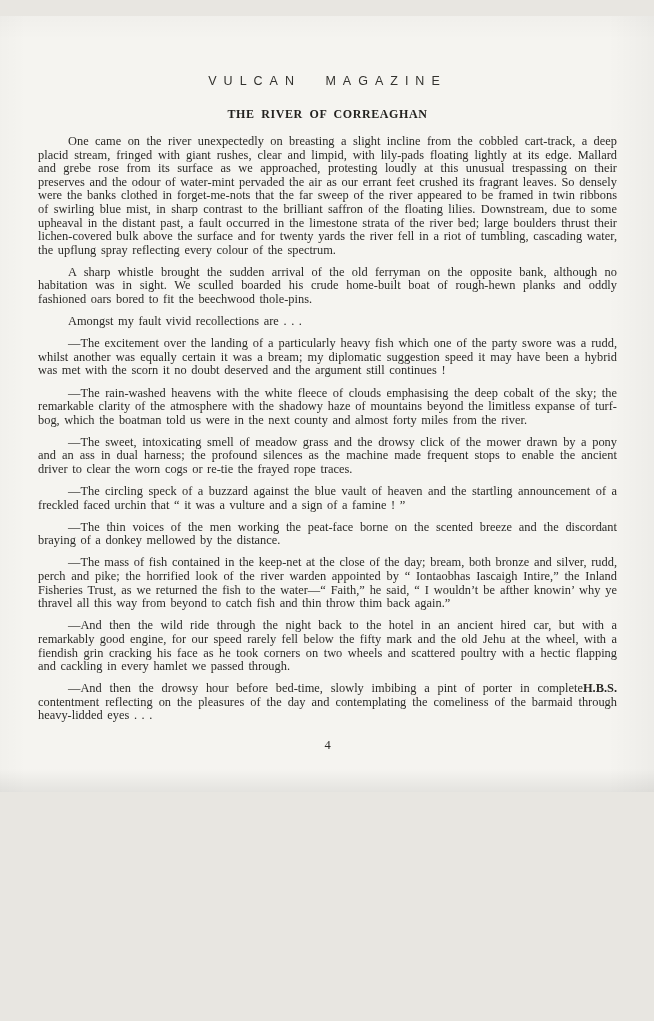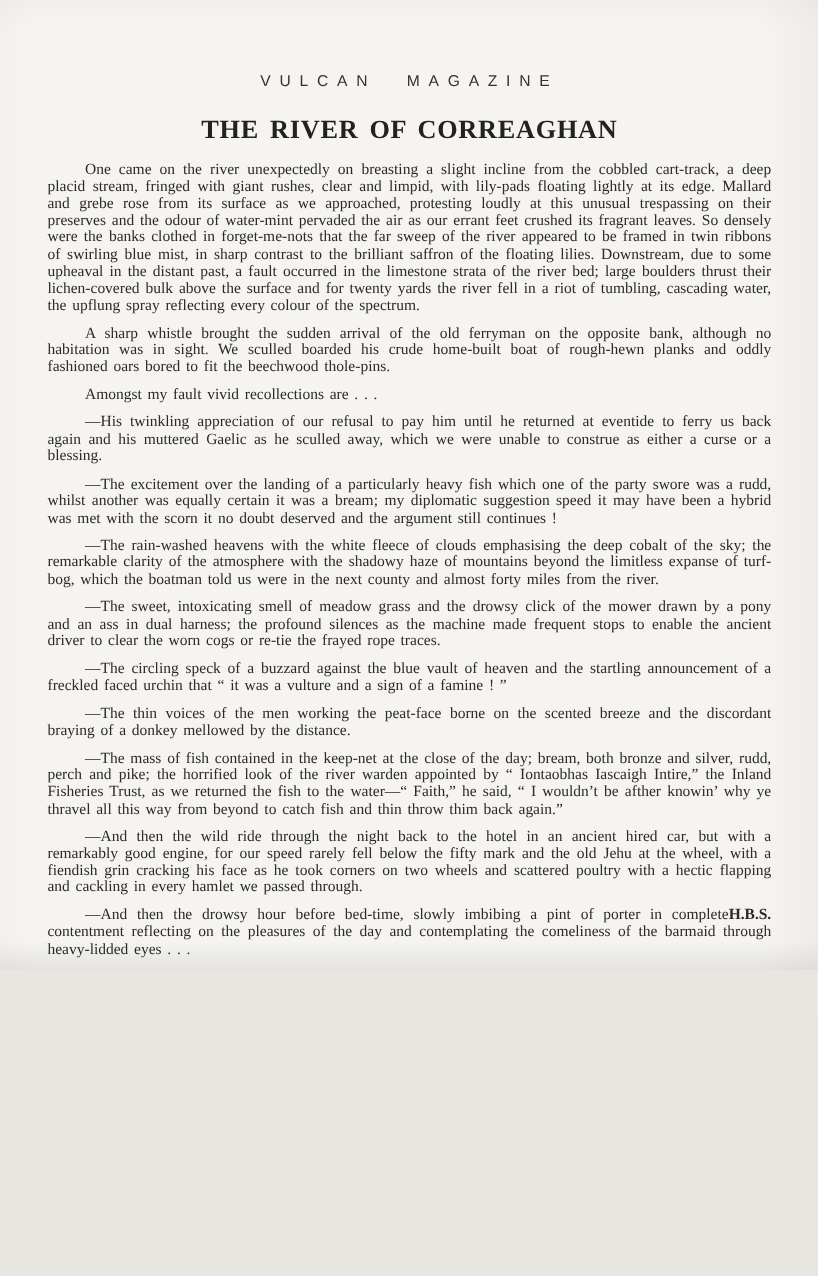--- a/index.html
+++ b/index.html
@@ -4,21 +4,21 @@
 <style>
   html, body {
     margin: 0;
     padding: 0;
     background: #e8e6e1;
   }
   .page {
     position: relative;
     width: 654px;
     height: 776px;
-    margin: 0 auto;
+    margin: 16px auto;
     background: #f5f4f0;
     background-image:
       linear-gradient(180deg, rgba(0,0,0,0.02) 0%, rgba(0,0,0,0) 3%, rgba(0,0,0,0) 97%, rgba(0,0,0,0.07) 100%),
       linear-gradient(90deg, rgba(0,0,0,0.015) 0%, rgba(0,0,0,0) 4%, rgba(0,0,0,0) 93%, rgba(0,0,0,0.03) 100%);
     color: #2b2a27;
     font-family: "Liberation Serif", "DejaVu Serif", serif;
     overflow: hidden;
     box-sizing: border-box;
     padding: 58px 37px 0 38px;
   }
@@ -27,21 +27,21 @@
     font-family: "Liberation Sans", "DejaVu Sans", sans-serif;
     font-size: 12.5px;
     font-weight: 400;
     letter-spacing: 7px;
     word-spacing: 14px;
     color: #33322e;
     margin: 0 0 19px 0;
   }
   .article-title {
     text-align: center;
-    font-size: 21px;
+    font-size: 12px;
     font-weight: 700;
     letter-spacing: 0.6px;
     word-spacing: 3px;
     color: #23221f;
     margin: 0 0 13px 0;
   }
   .body-text p {
     margin: 0 0 8.5px 0;
     font-size: 12.4px;
     line-height: 13.6px;
@@ -68,21 +68,20 @@
 <div class="page">
 
   <div class="magazine-header">VULCAN MAGAZINE</div>
 
   <h1 class="article-title">THE RIVER OF CORREAGHAN</h1>
 
   <div class="body-text">
     <p>One came on the river unexpectedly on breasting a slight incline from the cobbled cart-track, a deep placid stream, fringed with giant rushes, clear and limpid, with lily-pads floating lightly at its edge. Mallard and grebe rose from its surface as we approached, protesting loudly at this unusual trespassing on their preserves and the odour of water-mint pervaded the air as our errant feet crushed its fragrant leaves. So densely were the banks clothed in forget-me-nots that the far sweep of the river appeared to be framed in twin ribbons of swirling blue mist, in sharp contrast to the brilliant saffron of the floating lilies. Downstream, due to some upheaval in the distant past, a fault occurred in the limestone strata of the river bed; large boulders thrust their lichen-covered bulk above the surface and for twenty yards the river fell in a riot of tumbling, cascading water, the upflung spray reflecting every colour of the spectrum.</p>
     <p>A sharp whistle brought the sudden arrival of the old ferryman on the opposite bank, although no habitation was in sight. We sculled boarded his crude home-built boat of rough-hewn planks and oddly fashioned oars bored to fit the beechwood thole-pins.</p>
     <p>Amongst my fault vivid recollections are . . .</p>
-    <p>—His twinkling appreciation of our refusal to pay him until he returned at eventide to ferry us back again and his muttered Gaelic as he sculled away, which we were unable to construe as either a curse or a blessing.</p>
     <p>—The excitement over the landing of a particularly heavy fish which one of the party swore was a rudd, whilst another was equally certain it was a bream; my diplomatic suggestion speed it may have been a hybrid was met with the scorn it no doubt deserved and the argument still continues !</p>
     <p>—The rain-washed heavens with the white fleece of clouds emphasising the deep cobalt of the sky; the remarkable clarity of the atmosphere with the shadowy haze of mountains beyond the limitless expanse of turf-bog, which the boatman told us were in the next county and almost forty miles from the river.</p>
     <p>—The sweet, intoxicating smell of meadow grass and the drowsy click of the mower drawn by a pony and an ass in dual harness; the profound silences as the machine made frequent stops to enable the ancient driver to clear the worn cogs or re-tie the frayed rope traces.</p>
     <p>—The circling speck of a buzzard against the blue vault of heaven and the startling announcement of a freckled faced urchin that “ it was a vulture and a sign of a famine ! ”</p>
     <p>—The thin voices of the men working the peat-face borne on the scented breeze and the discordant braying of a donkey mellowed by the distance.</p>
     <p>—The mass of fish contained in the keep-net at the close of the day; bream, both bronze and silver, rudd, perch and pike; the horrified look of the river warden appointed by “ Iontaobhas Iascaigh Intire,” the Inland Fisheries Trust, as we returned the fish to the water—“ Faith,” he said, “ I wouldn’t be afther knowin’ why ye thravel all this way from beyond to catch fish and thin throw thim back again.”</p>
     <p>—And then the wild ride through the night back to the hotel in an ancient hired car, but with a remarkably good engine, for our speed rarely fell below the fifty mark and the old Jehu at the wheel, with a fiendish grin cracking his face as he took corners on two wheels and scattered poultry with a hectic flapping and cackling in every hamlet we passed through.</p>
     <p>
       <span class="author-initials">H.B.S.</span><span>—And then the drowsy hour before bed-time, slowly imbibing a pint of porter in complete contentment reflecting on the pleasures of the day and contemplating the comeliness of the barmaid through heavy-lidded eyes . . .</span>
     </p>

